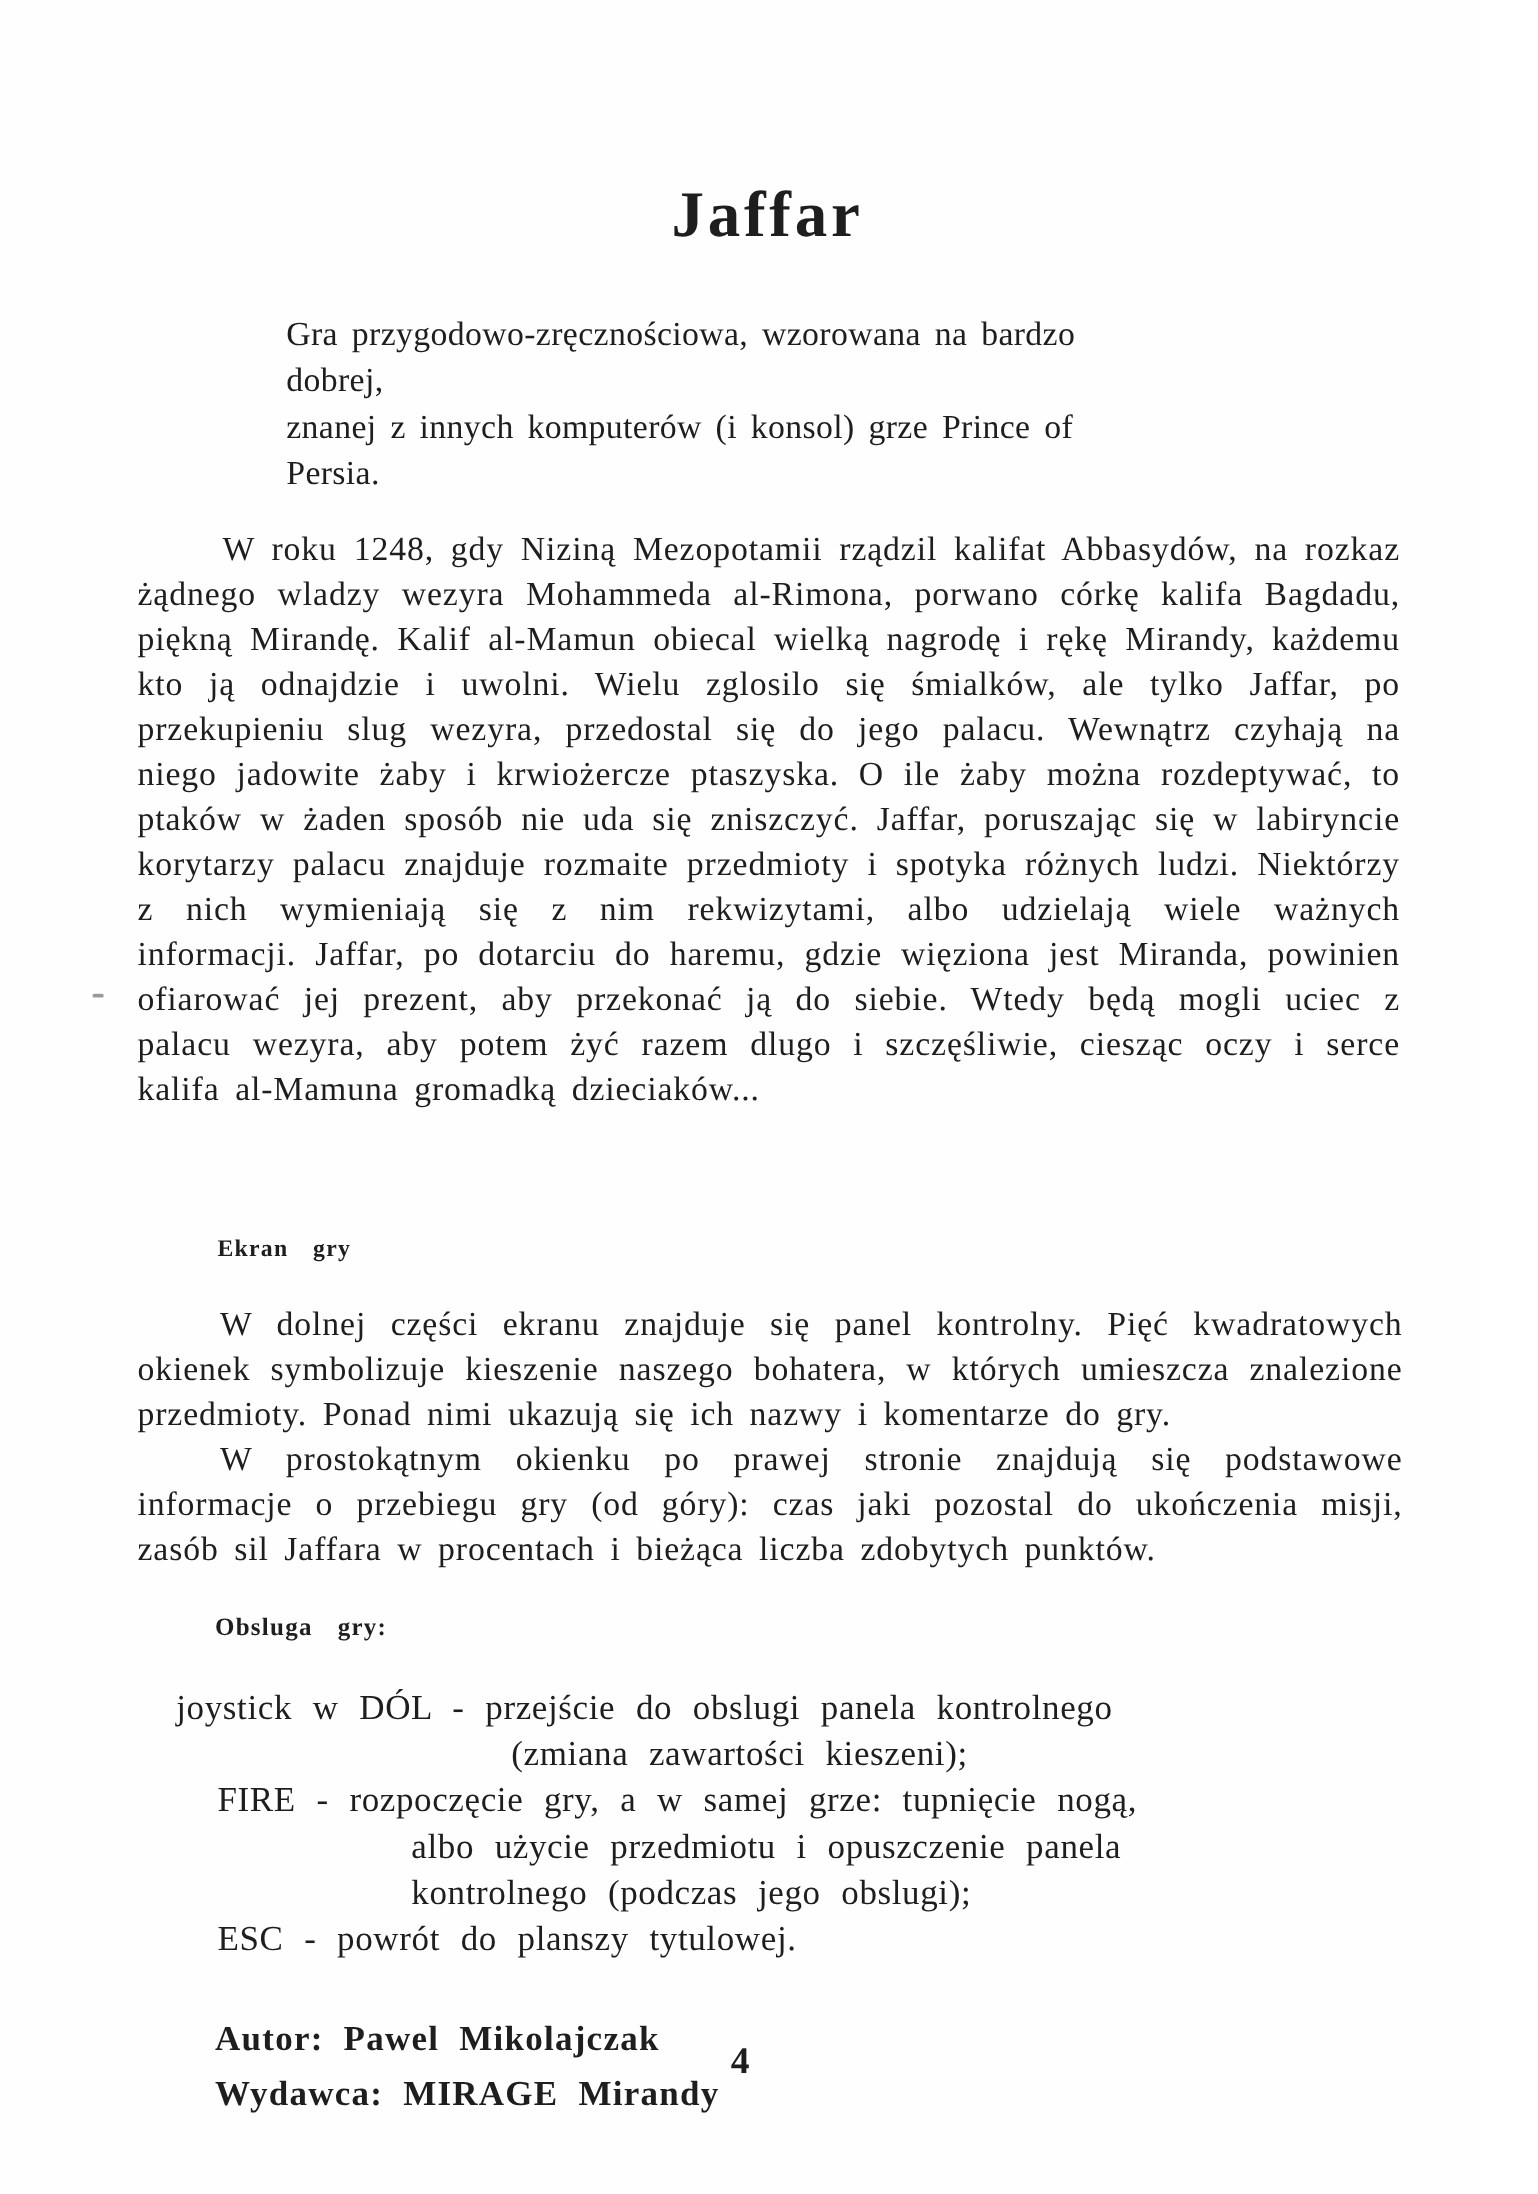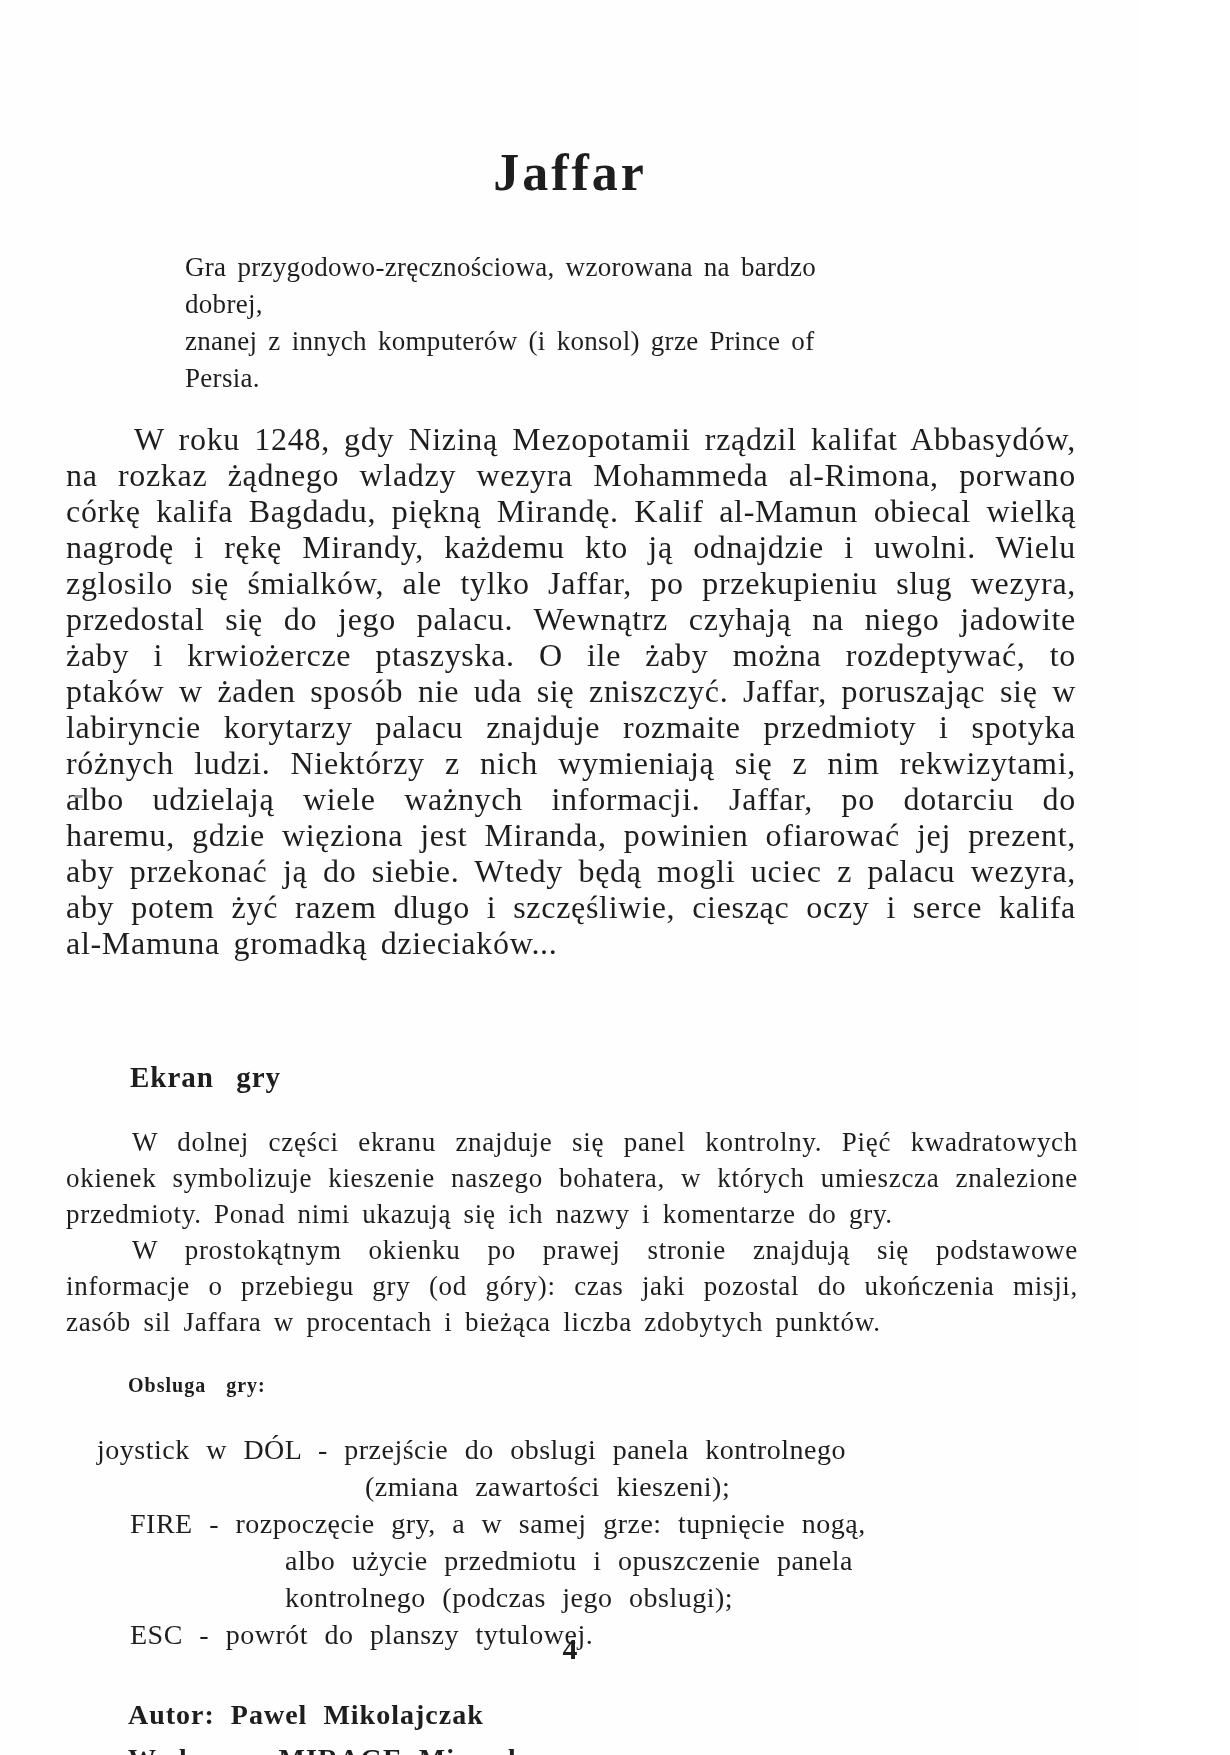--- a/index.html
+++ b/index.html
@@ -8,20 +8,21 @@
     background: #ffffff;
   }
   .page {
     position: relative;
     width: 1140px;
     height: 1755px;
     background: #fefefe;
     color: #1e1e1e;
     font-family: "Liberation Serif", "DejaVu Serif", serif;
     overflow: hidden;
+    padding-left: 44px;
   }
   .title {
     padding-top: 146px;
     font-size: 52px;
     line-height: 1.05;
     font-weight: 700;
     text-align: center;
     letter-spacing: 3px;
   }
   .intro {
@@ -29,37 +30,37 @@
     width: 710px;
     font-size: 27px;
     line-height: 37px;
     word-spacing: 4px;
     letter-spacing: 0.3px;
   }
   .story {
     margin: 24px 64px 0 66px;
     text-align: justify;
     text-indent: 68px;
-    font-size: 32px;
+    font-size: 27px;
     line-height: 36px;
     word-spacing: 5px;
     letter-spacing: 0.7px;
   }
   .scan-artifact {
     position: absolute;
     left: 74px;
     top: 795px;
     width: 9px;
     height: 3px;
     background: #9a9a9a;
     border-radius: 2px;
   }
   .h-section {
     margin: 100px 0 0 130px;
-    font-size: 29px;
+    font-size: 19px;
     font-weight: 700;
     word-spacing: 14px;
     letter-spacing: 1px;
   }
   .screen-paras {
     margin: 30px 62px 0 66px;
     text-align: justify;
     font-size: 27px;
     line-height: 36px;
     word-spacing: 5px;

